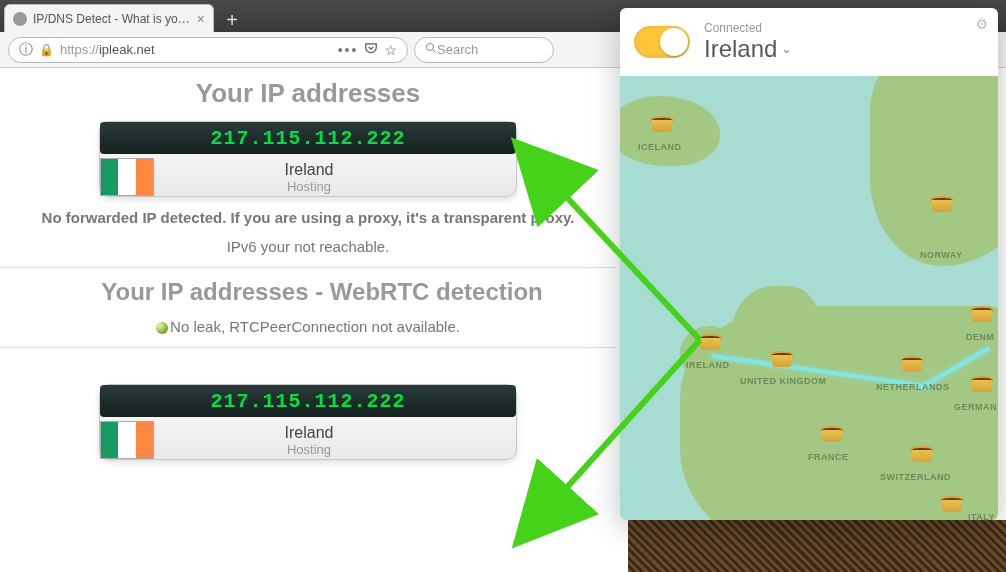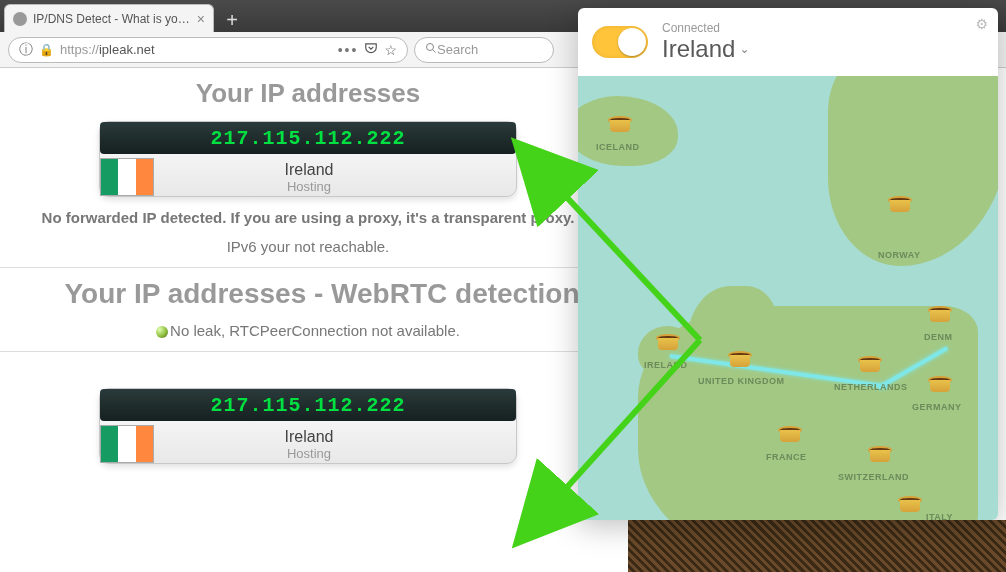--- a/index.html
+++ b/index.html
@@ -71,21 +71,21 @@
     overflow:hidden;
     text-align:center;
     color:#666;
   }
   h1.section-title {
     font-size: 26px;
     font-weight: 800;
     color:#999;
     margin: 10px 0 12px;
   }
-  h1.section-title.small { font-size:28px;margin-left:28px; }
+  h1.section-title.small { font-size:24px;margin-left:28px; }
   .ipcard {
     width: 418px;
     margin: 0 auto 10px;
     border:1px solid #c8c8c8;
     border-radius: 10px;
     background: linear-gradient(#fefefe,#e8e8e8);
     box-shadow: 0 3px 6px rgba(0,0,0,.12);
   }
   .ipcard .ipbar {
     background: linear-gradient(#2a3a3a,#162020);
@@ -122,21 +122,21 @@
   .orb {
     display:inline-block; width:12px; height:12px; border-radius:50%;
     background: radial-gradient(circle at 30% 30%, #e0ffb0, #8fbf3f 55%, #4a6a1a);
     vertical-align:middle; margin-right:2px;
   }
 
   
   .vpn-panel {
     position:absolute;
     top:8px; right:8px;
-    width: 420px; height: 512px;
+    width: 378px; height: 512px;
     background:#fff;
     border-radius: 6px;
     box-shadow: 0 6px 30px rgba(0,0,0,.25);
     overflow:hidden;
     z-index: 50;
   }
   .vpn-header {
     height:68px;
     display:flex; align-items:center;
     padding: 0 14px;

